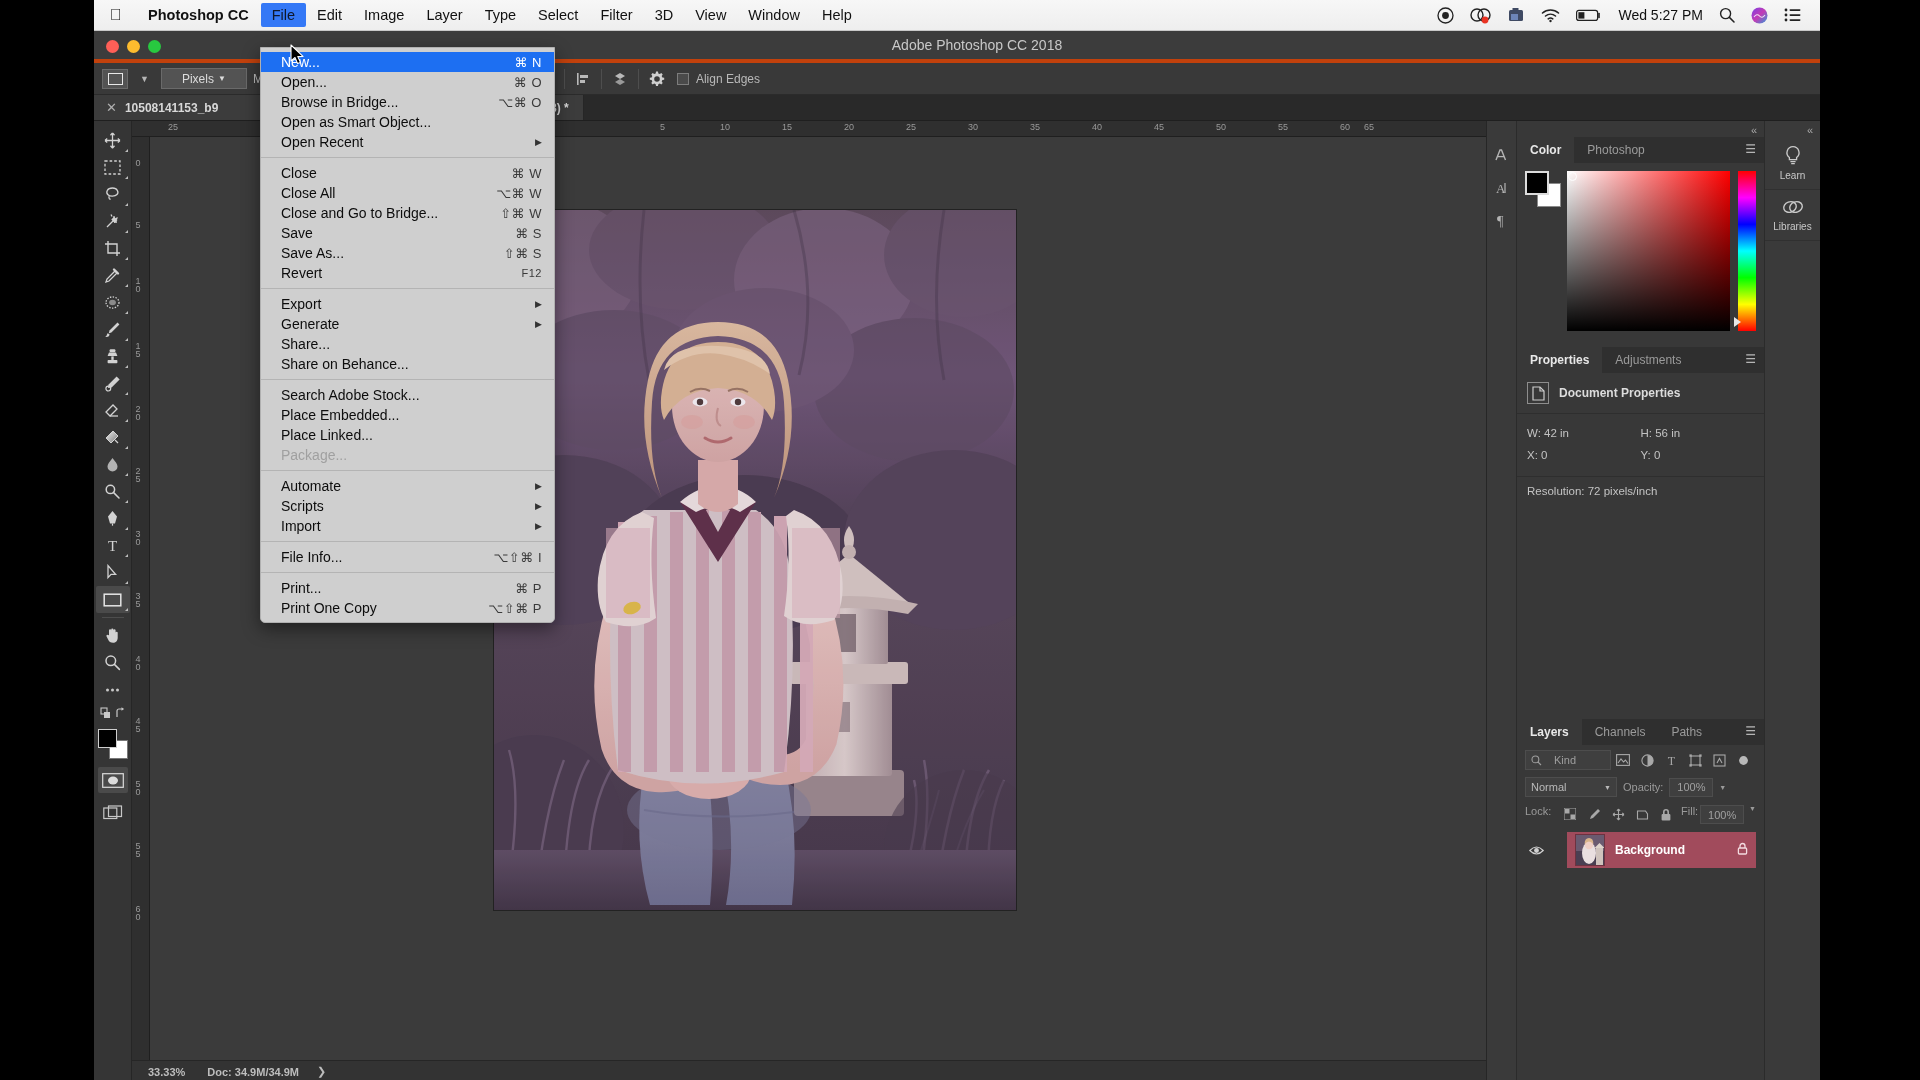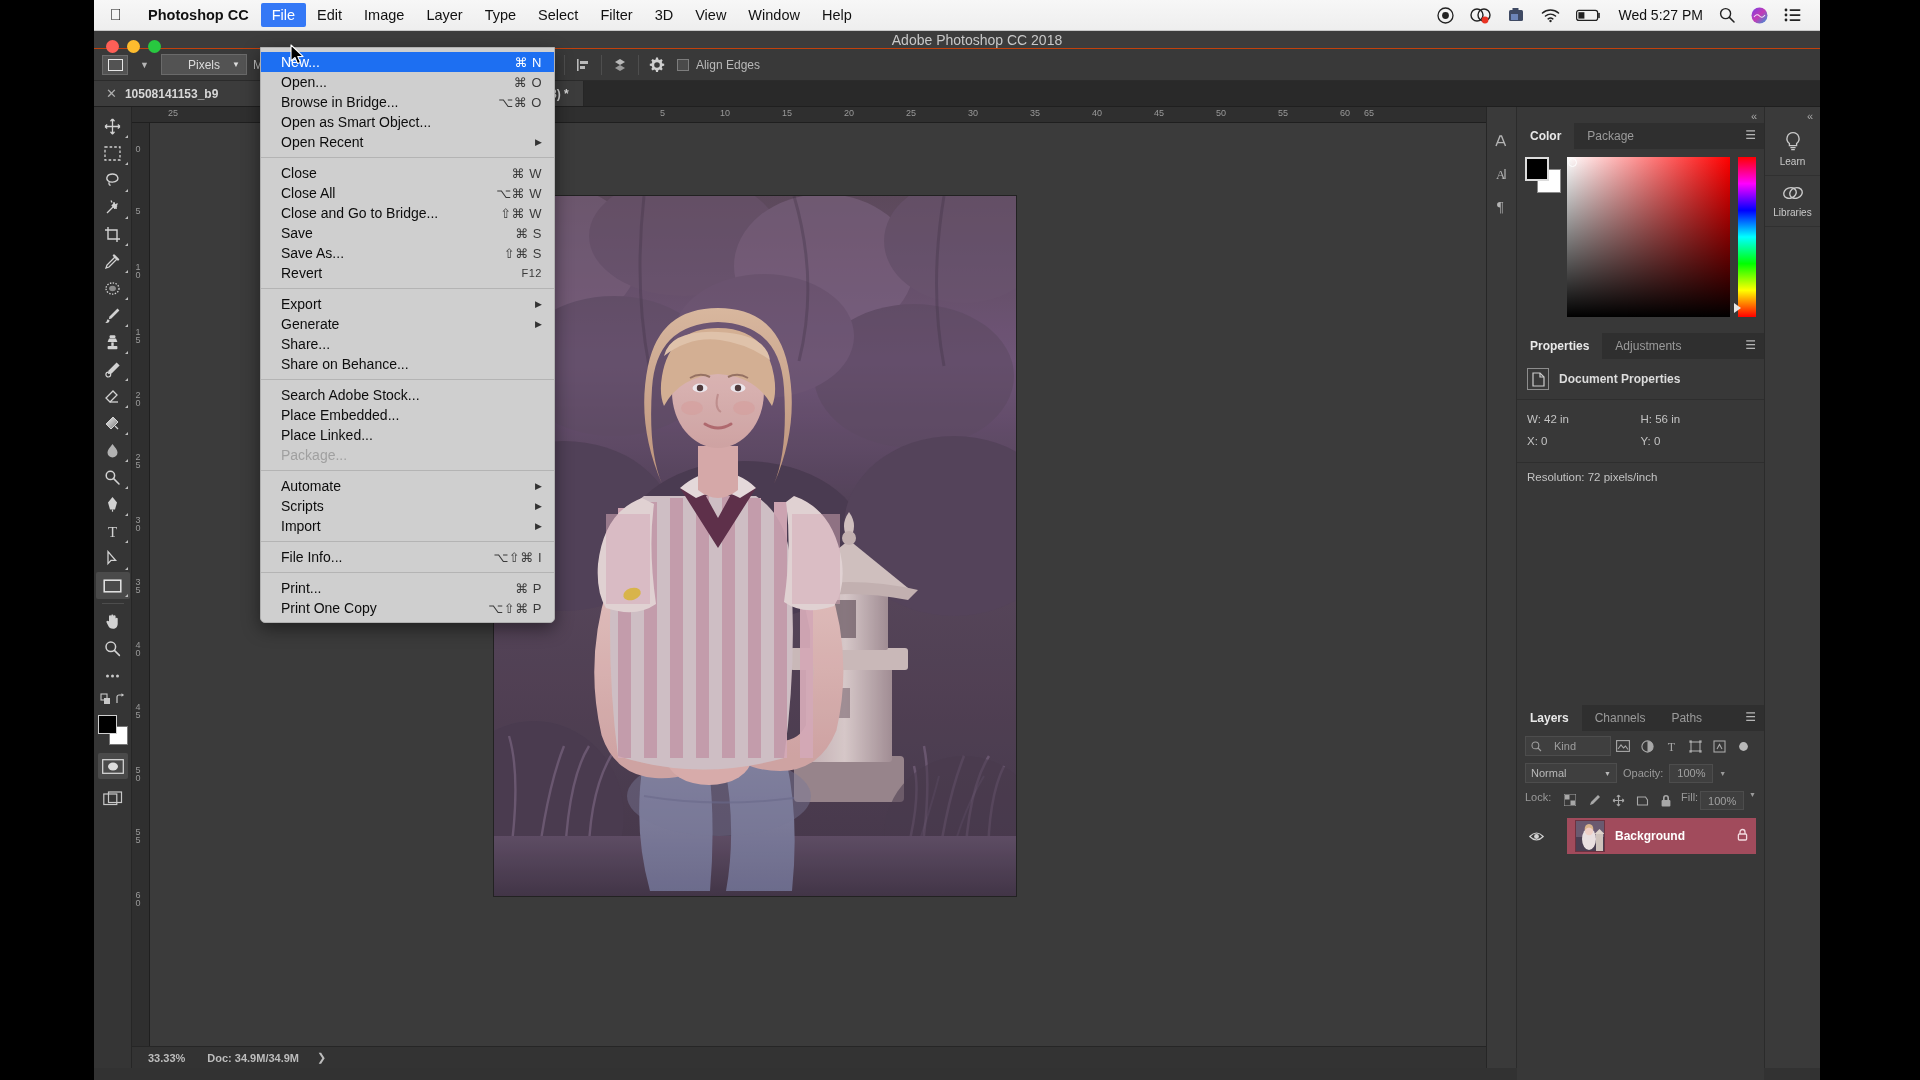--- a/index.html
+++ b/index.html
@@ -11,51 +11,51 @@
   
   .macbar {
     position: absolute; left: 94px; top: 0; width: 1726px; height: 31px;
     background: linear-gradient(#f7f7f7, #eeeeee);
     border-bottom: 1px solid #c8c8c8;
     display: flex; align-items: center; color: #111; font-size: 14px;
   }
   .macbar .apple { padding: 0 14px 0 16px; font-size: 16px; line-height: 1; }
   .macbar .appname { font-weight: bold; padding: 0 12px; font-size: 14.5px; }
   .macbar .mi { padding: 4px 11px; font-size: 14.5px; border-radius: 2px; }
-  .macbar .mi.active { background: #3478f6; color: #ffffff; }
+  .macbar .mi.active { background: #3478f6; color: #0f172a; }
   .macbar .spacer { flex: 1; }
   .macbar .right { display: flex; align-items: center; gap: 16px; padding-right: 18px; }
   .macbar .right .ico { display: flex; align-items: center; }
   .macbar .clock { font-size: 14px; }
 
   
   .ps { position: absolute; left: 94px; top: 31px; width: 1726px; height: 1049px; background: #323232; }
 
   .ps-titlebar {
-    position: relative; height: 18px; background: #3c3c3c;
+    position: relative; height: 32px; background: #3c3c3c;
     display: flex; align-items: center; justify-content: center;
     color: #c8c8c8; font-size: 14px;
-    border-bottom: 1px solid #c2410c;
+    border-bottom: 4px solid #c2410c;
     padding-left: 40px;
   }
   .traffic { position: absolute; left: 12px; top: 9px; display: flex; gap: 8px; }
   .traffic span { width: 13px; height: 13px; border-radius: 50%; display: block; }
 
   
   .optbar {
     height: 32px; background: #393939; border-bottom: 1px solid #2b2b2b;
     display: flex; align-items: center; padding-left: 8px; gap: 6px;
   }
   .opt-swatch { width: 26px; height: 20px; background: #535353; border: 1px solid #6a6a6a; display:flex; align-items:center; justify-content:center; }
   .opt-swatch i { display:block; width: 15px; height: 12px; border: 1.5px solid #e8e8e8; }
   .chev { color: #b5b5b5; font-size: 9px; padding: 0 6px; }
   .opt-select {
     height: 21px; min-width: 86px; background: #535353; border: 1px solid #6a6a6a;
     color: #dcdcdc; font-size: 12px; display: flex; align-items: center;
-    padding: 0 6px; justify-content: flex-end; gap: 12px;
+    padding: 0 6px; justify-content: center; gap: 4px;
   }
   .opt-label { color: #b9b9b9; font-size: 12px; }
   .vsep { width: 1px; height: 20px; background: #4e4e4e; margin: 0 6px; }
   .obtn { width: 24px; height: 22px; display: flex; align-items: center; justify-content: center; color: #b9b9b9; }
   .checkbox { width: 12px; height: 12px; border: 1px solid #7d7d7d; background: #4a4a4a; }
 
   
   .tabsrow { height: 26px; background: #292929; display: flex; align-items: stretch; border-bottom: 1px solid #1f1f1f; }
   .doctab {
     background: #3c3c3c; color: #d8d8d8; font-size: 12px; font-weight: bold;
@@ -761,21 +761,21 @@
           </span>
         </div>
 
         <div class="dock-main">
 
           <div class="collapse">«</div>
 
           <div class="panel">
             <div class="panel-tabs">
               <div class="ptab active">Color</div>
-              <div class="ptab">Package</div>
+              <div class="ptab">Photoshop</div>
               <span class="pmenu">☰</span>
             </div>
             <div class="colorbody">
               <div class="cswatches">
                 <span class="b"></span>
                 <span class="f"></span>
               </div>
               <div class="cfield">
                 <span class="pick"></span>
               </div>

